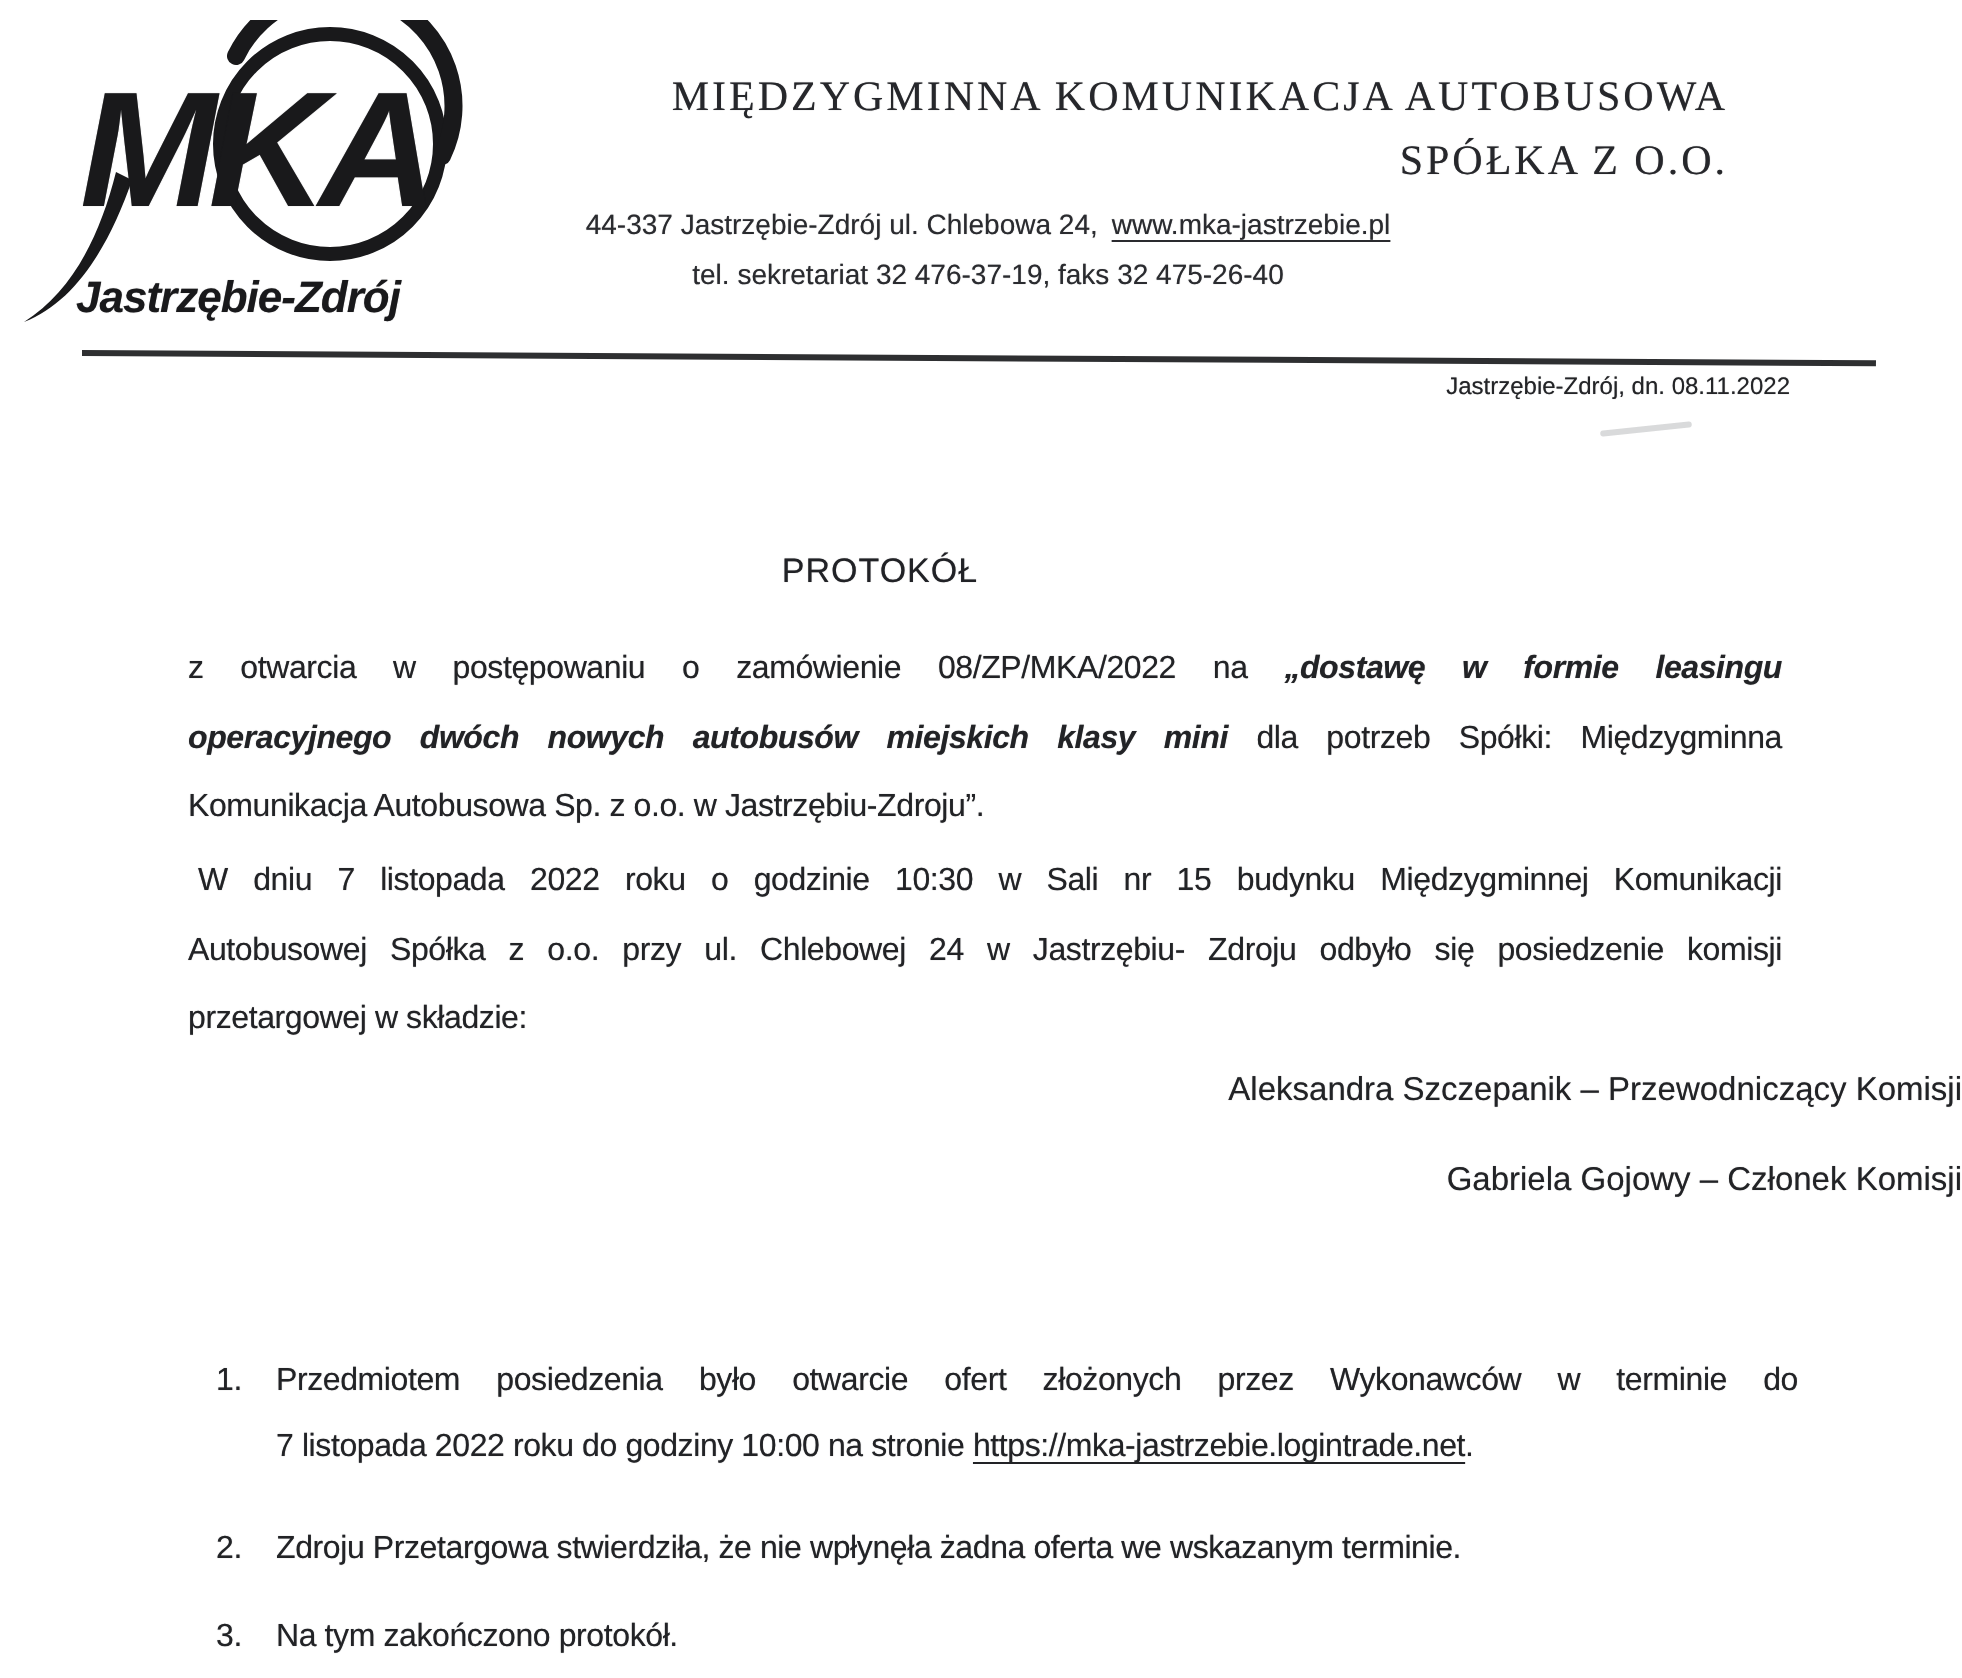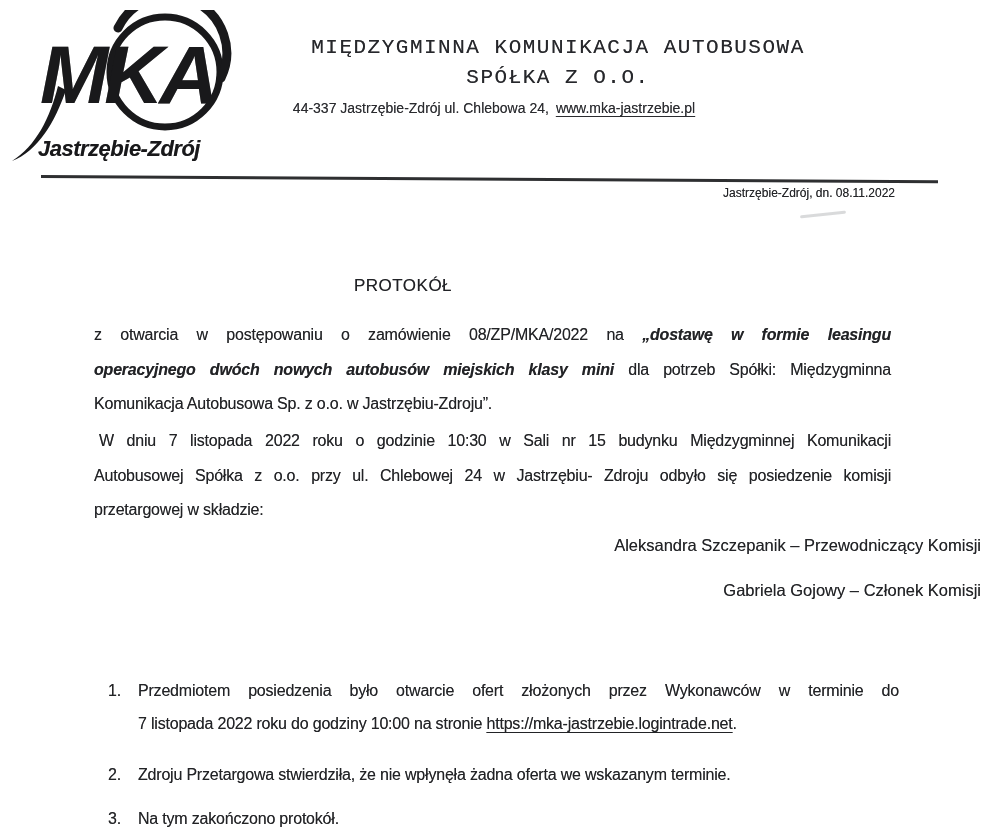--- a/index.html
+++ b/index.html
@@ -10,22 +10,22 @@
     color:#222326;
     text-shadow:0 0 .4px rgba(30,30,32,.55);
   }
 
   
   .logo { position:absolute; left:8px; top:10px; width:240px; height:165px; }
   .logo svg text { font-family:"Liberation Sans", sans-serif; }
 
   .header-right { position:absolute; left:252px; top:36px; width:612px; text-align:center; }
   .org-line {
-    font-family:Liberation Mono, monospace;
-    font-size:21px; letter-spacing:1.5px; white-space:nowrap; color:#26272b;
+    font-family:Liberation Serif, serif;
+    font-size:21px; letter-spacing:1.5px; white-space:nowrap; color:#26272b;text-align:right;
   }
   .org-line2 { margin-top:7px; }
   .addr, .tel { font-size:14px; margin-top:11px; transform:translateX(-64px); color:#2a2b2f; white-space:nowrap; }
   .tel { margin-top:9px; }
   .site { text-decoration:underline; text-underline-offset:3px; margin-left:7px; }
 
   .rule {
     position:absolute; left:41px; top:175px; width:897px; height:3px;
     background:#2e2f31; transform:rotate(.33deg); transform-origin:left center;
   }
@@ -35,21 +35,21 @@
   }
 
   .dateline {
     position:absolute; top:186px; right:86px; font-size:12px; color:#232427;
     white-space:nowrap;
   }
 
   
   .doc-title {
     position:absolute; top:276px; left:0; width:806px; text-align:center;
-    font-size:17px; letter-spacing:.5px; color:#212226;
+    font-size:17px; letter-spacing:.5px; color:#212226;padding-left:37px;
   }
 
   .para { position:absolute; left:94px; width:797px; font-size:16px; letter-spacing:-.2px; }
   .para .line { line-height:34.5px; white-space:normal; }
   .just { text-align:justify; text-align-last:justify; }
   .indent { padding-left:5px; }
   .bi { font-weight:bold; font-style:italic; }
 
   .para1 { top:318px; }
   .para2 { top:424px; }
@@ -78,20 +78,21 @@
       <path d="M 50 76 C 42 108 28 136 4 151 C 30 141 47 112 58 80 Z" fill="#19191b"></path>
       <text x="32" y="93" font-size="82" font-weight="bold" font-style="italic" letter-spacing="-4" fill="#19191b">MKA</text>
       <text x="30" y="146" font-size="22" font-weight="bold" font-style="italic" letter-spacing="-0.5" fill="#19191b">Jastrzębie-Zdrój</text>
     </svg>
   </div>
 
   <div class="header-right">
     <div class="org-line">MIĘDZYGMINNA KOMUNIKACJA AUTOBUSOWA</div>
     <div class="org-line org-line2">SPÓŁKA Z O.O.</div>
     <div class="addr"><span>44-337 Jastrzębie-Zdrój ul. Chlebowa 24,</span><span class="site">www.mka-jastrzebie.pl</span></div>
+    <div class="tel">tel. sekretariat 32 476-37-19, faks 32 475-26-40</div>
   </div>
 
   <div class="rule"></div>
   <div class="artifact"></div>
 
   <div class="dateline">Jastrzębie-Zdrój, dn. 08.11.2022</div>
 
   <div class="doc-title">PROTOKÓŁ</div>
 
   <div class="para para1">

